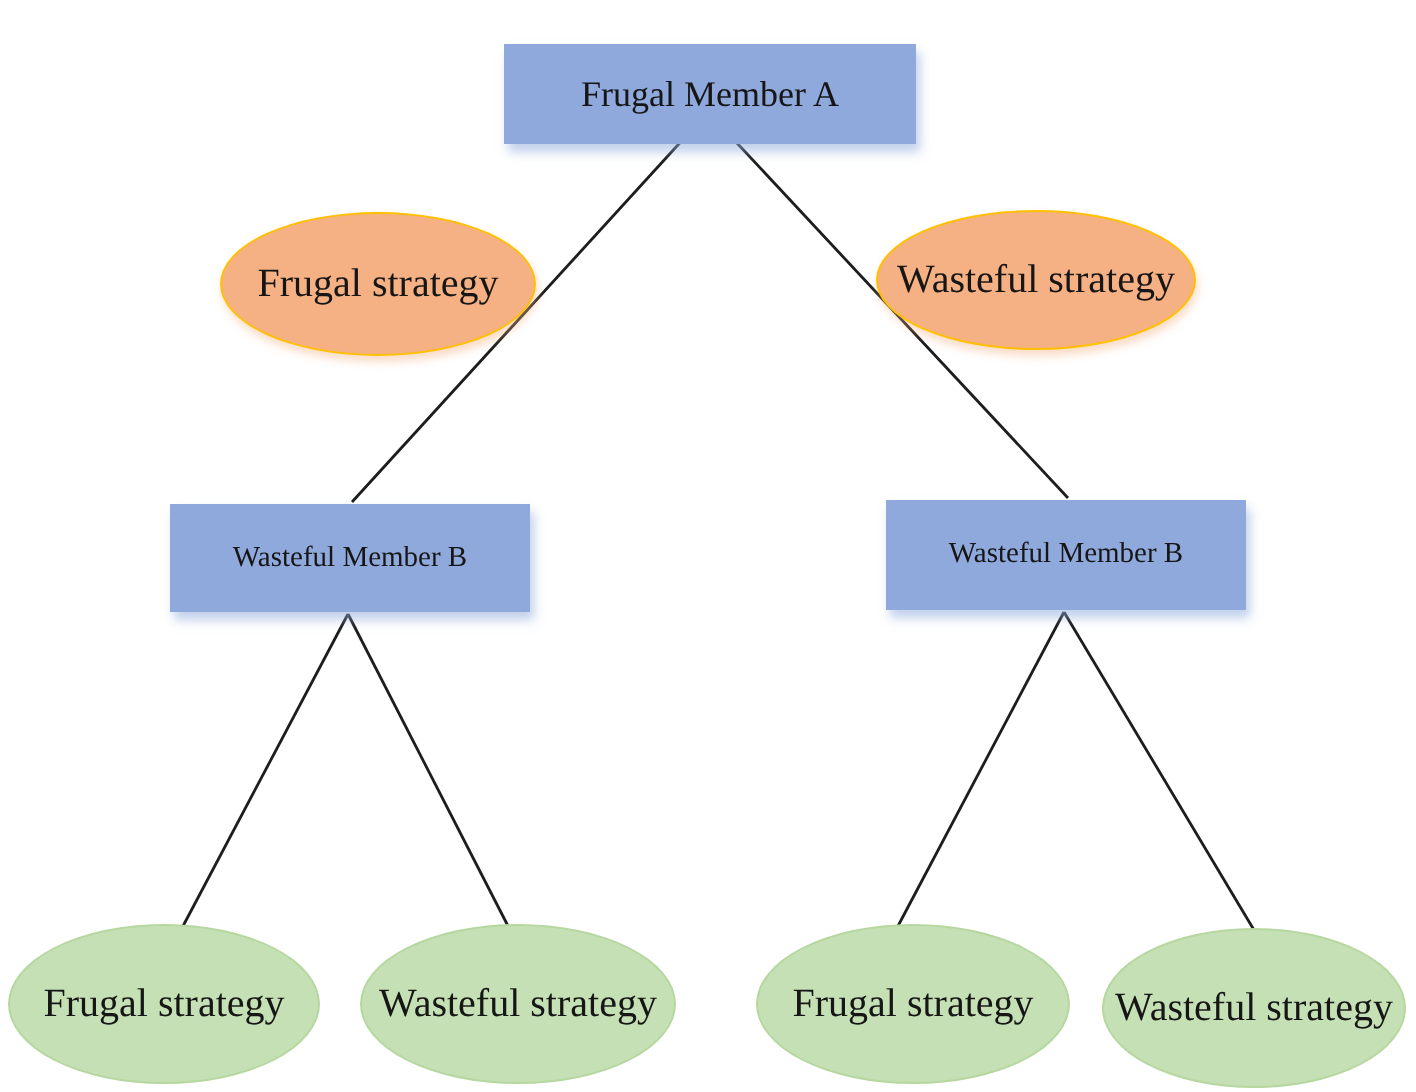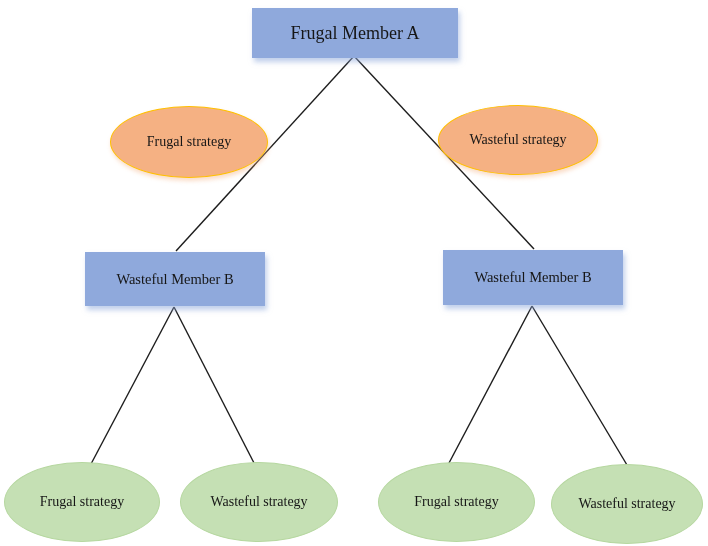--- a/index.html
+++ b/index.html
@@ -28,24 +28,24 @@
     text-align:center;
     z-index:2;
     box-sizing:border-box;
     line-height:1.15;
   }
   .rect{
     background:var(--node-blue);
     box-shadow:2px 4px 5px rgba(142,169,219,0.55);
     font-size:17px;
   }
-  .rect-root{left:252px;top:8px;width:206px;height:50px;font-size:18px;text-align:right;}
+  .rect-root{left:252px;top:22px;width:206px;height:50px;font-size:18px;text-align:right;}
   .rect-b-left{left:85px;top:252px;width:180px;height:54px;font-size:14.5px;}
   .rect-b-right{left:443px;top:250px;width:180px;height:55px;font-size:14.5px;}
-  .ellipse{border-radius:50%;font-size:14px;}
+  .ellipse{border-radius:50%;font-size:20px;}
   .ellipse-orange{
     background:var(--node-orange);
     border:1.6px solid var(--orange-border);
     box-shadow:1px 3px 4px rgba(244,177,131,0.45);
   }
   .orange-left{left:110px;top:106px;width:158px;height:72px;}
   .orange-right{left:438px;top:105px;width:160px;height:70px;}
   .ellipse-green{
     background:var(--node-green);
     border:1px solid var(--green-border);

